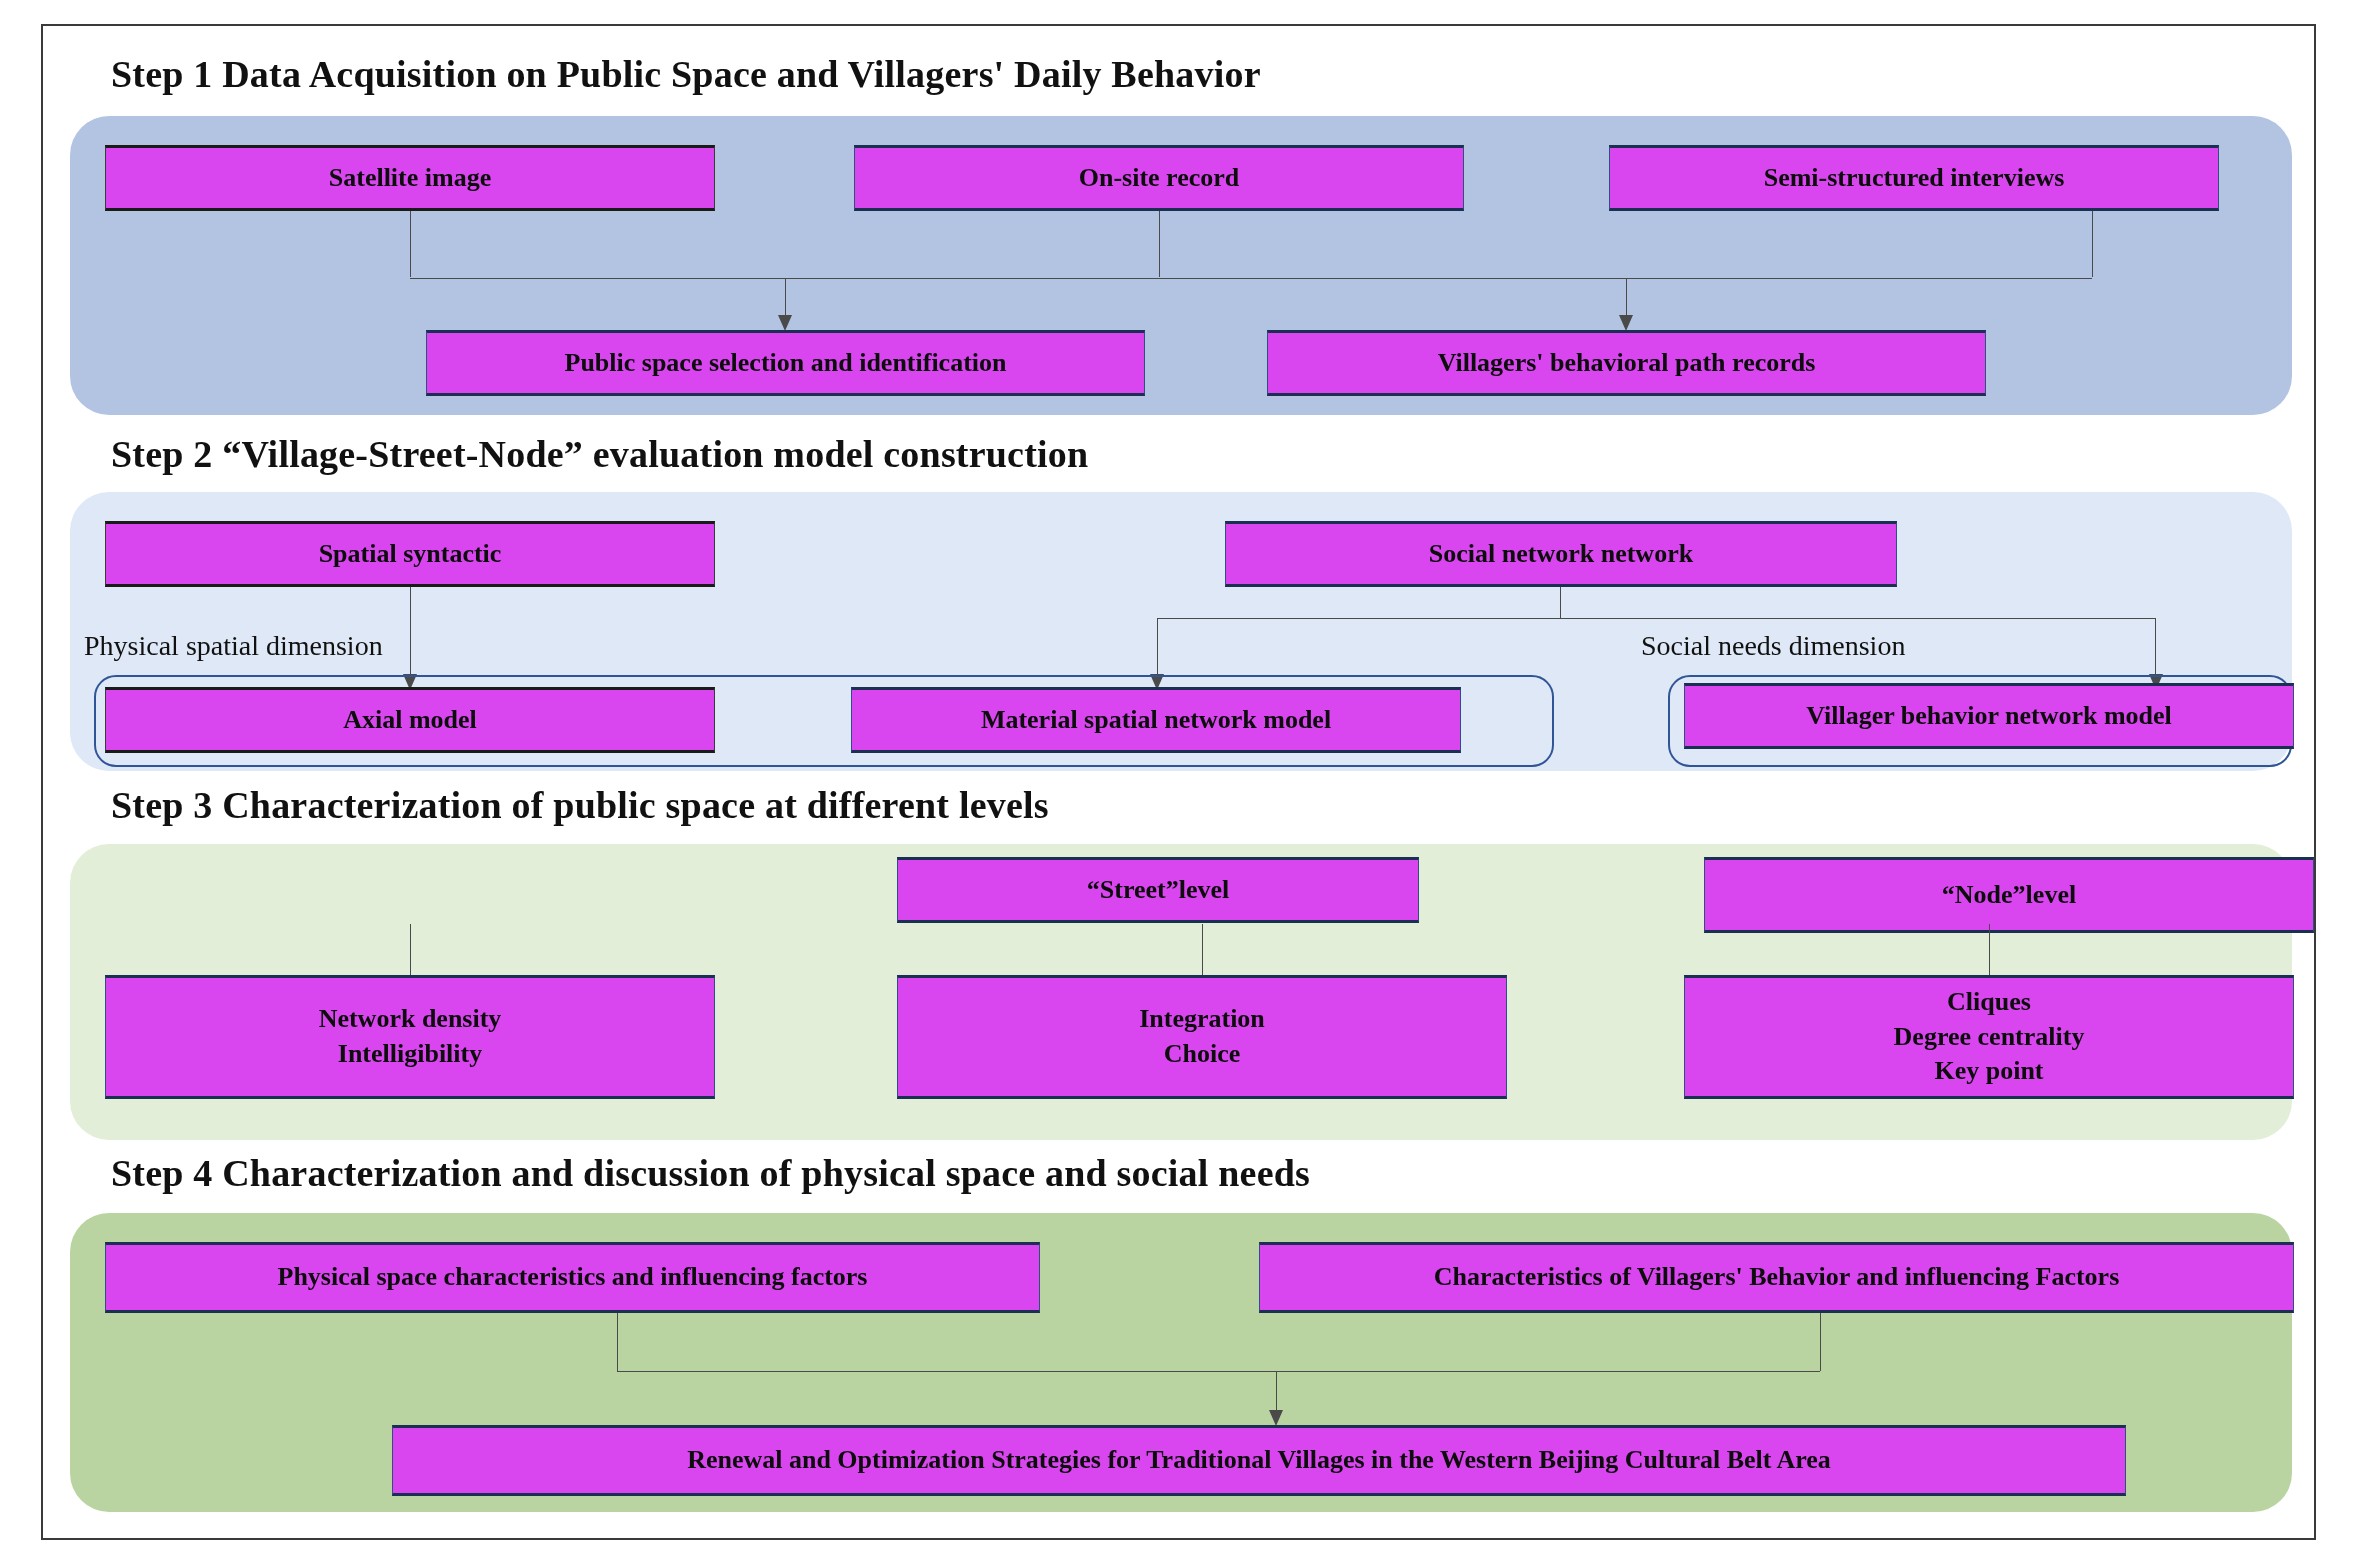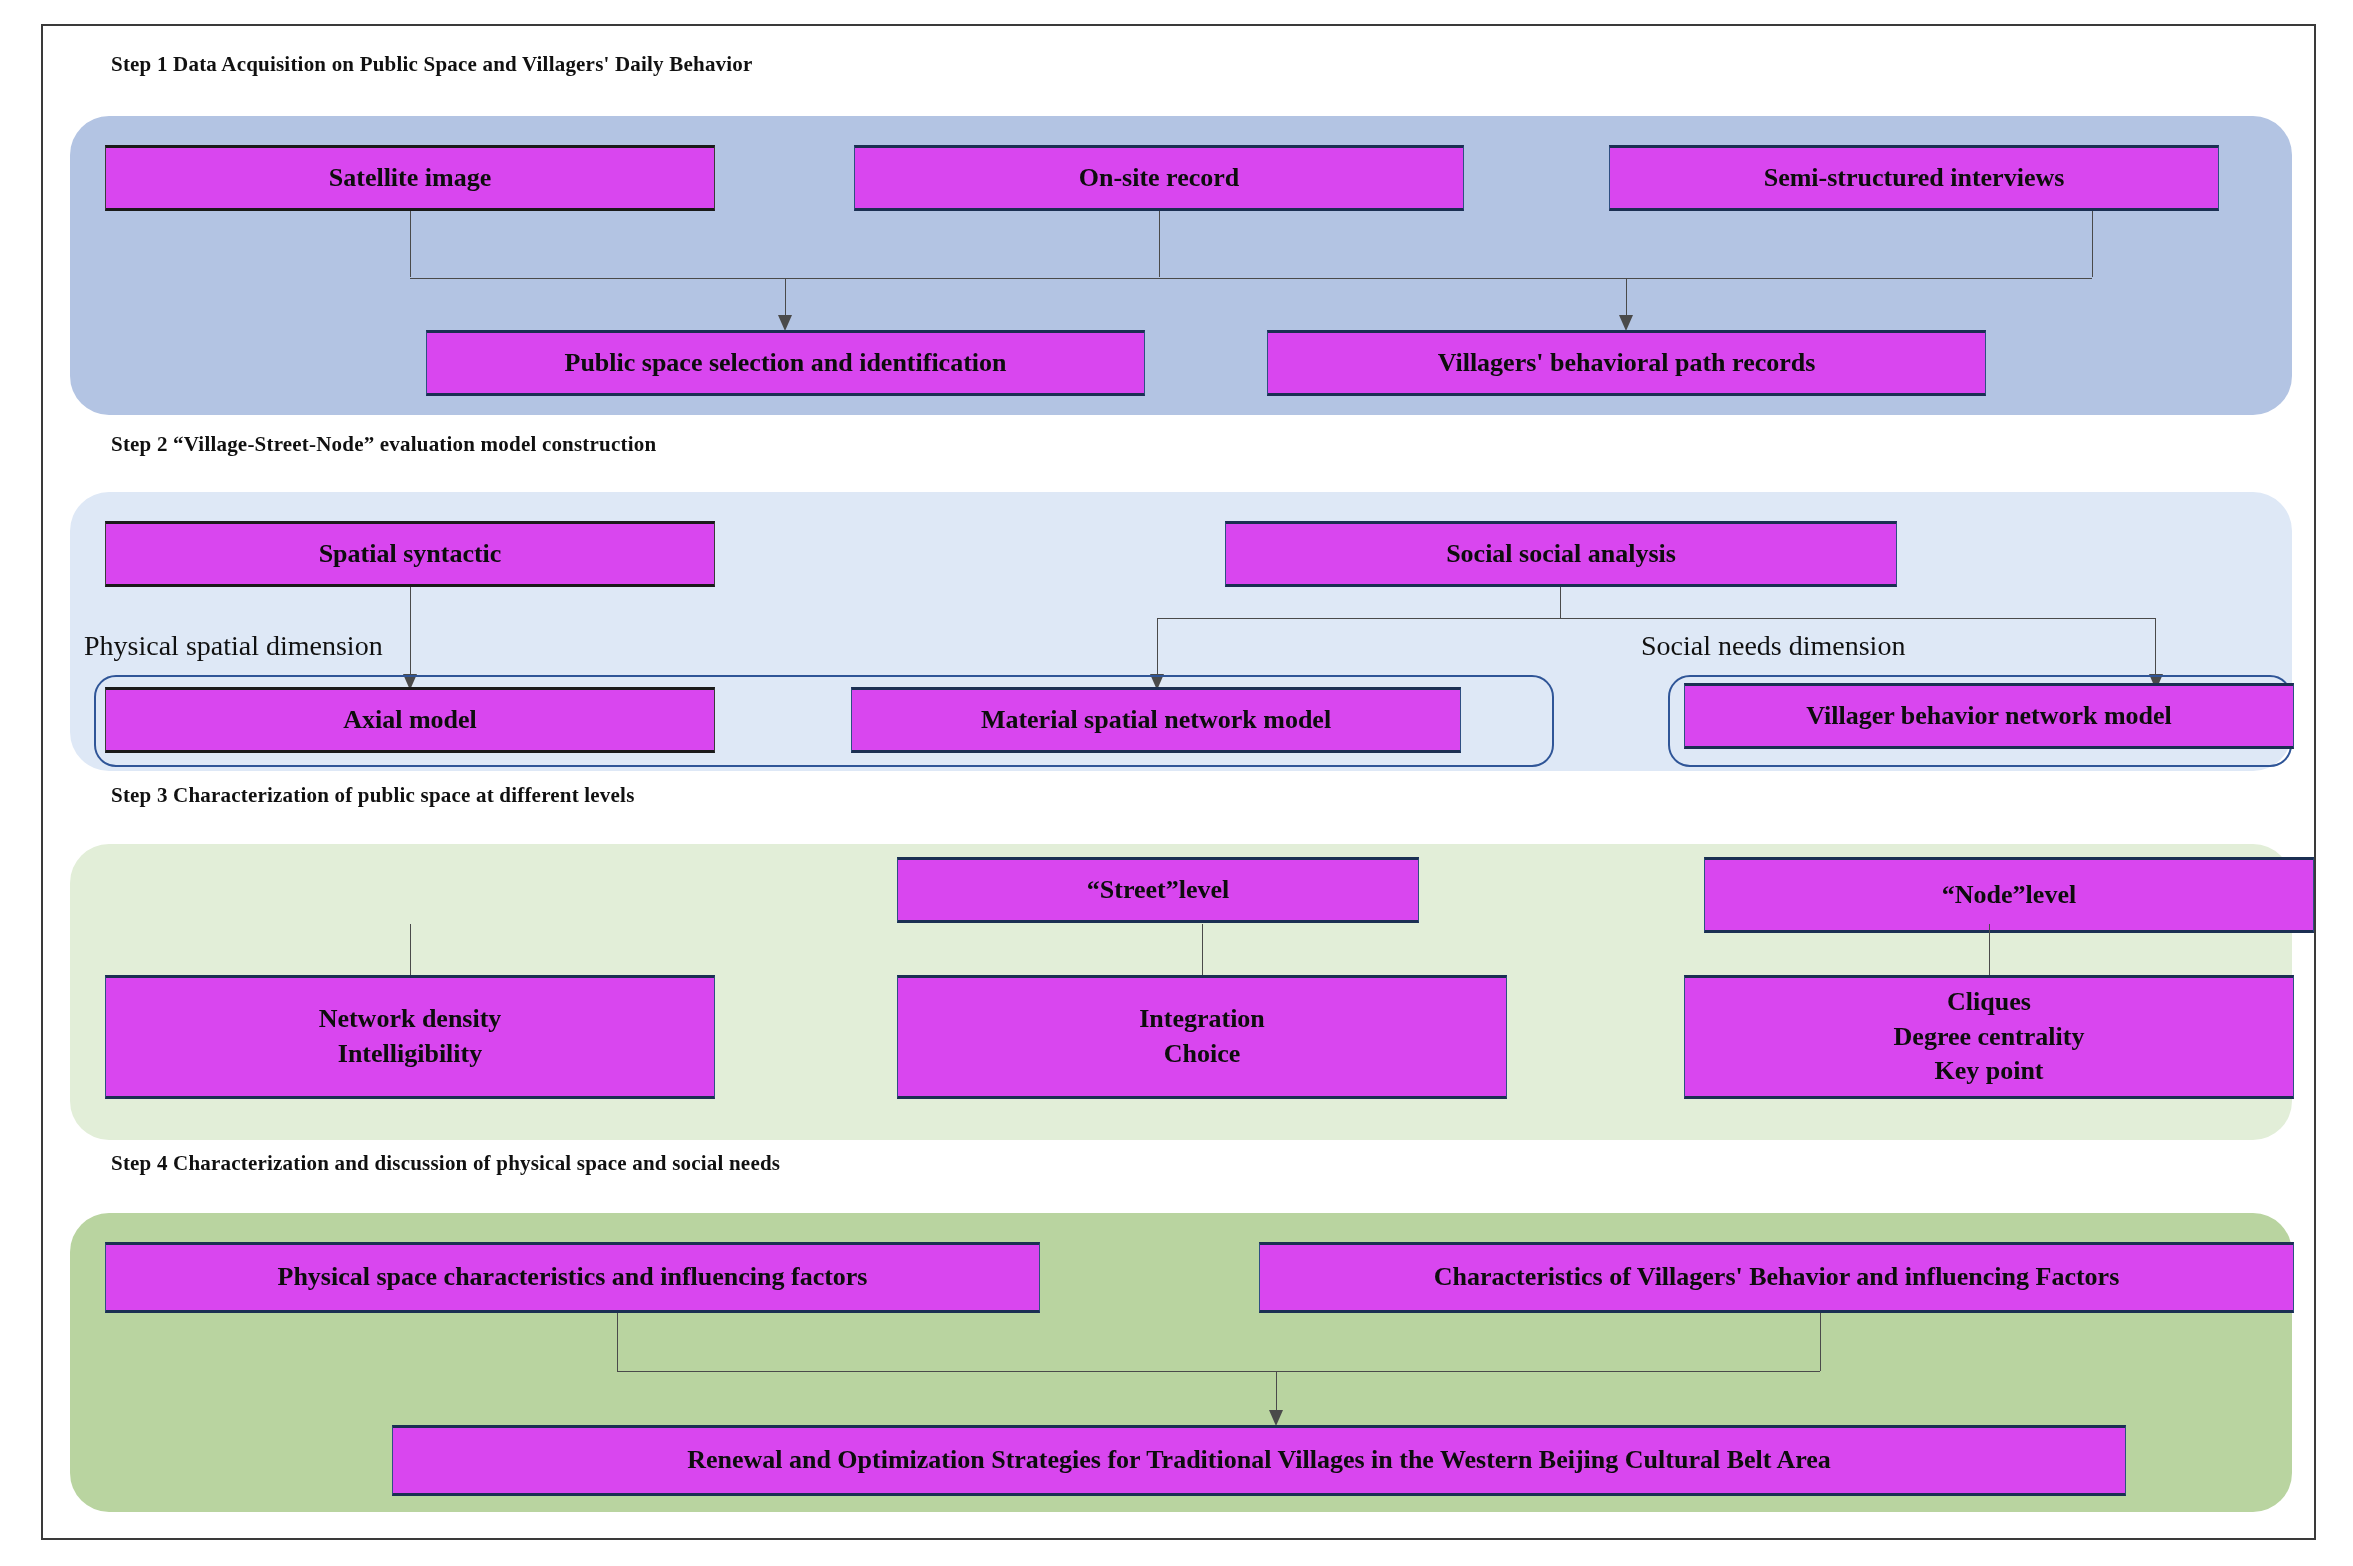--- a/index.html
+++ b/index.html
@@ -19,21 +19,21 @@
     width: 2275px;
     height: 1516px;
     border: 2.6px solid #3a3a3a;
     background: #ffffff;
   }
 
   
   .step-title {
     position: absolute;
     font-weight: bold;
-    font-size: 21px;
+    font-size: 38px;
     color: #111111;
     letter-spacing: 0.2px;
     white-space: nowrap;
     text-align: center;
   }
 
   
   .panel {
     position: absolute;
     border-radius: 39px;
@@ -132,21 +132,21 @@
   <div class="node" style="left:383px; top:304px; width:719px; height:66px;">Public space selection and identification</div>
 
   <div class="node" style="left:1224px; top:304px; width:719px; height:66px;">Villagers' behavioral path records</div>
 
   <div class="step-title" style="left:68px; top:406px;">Step 2 “Village-Street-Node” evaluation model construction</div>
 
   <div class="panel panel-step2" style="left:27px; top:466px; width:2222px; height:279px;"></div>
 
   <div class="node dark-edge" style="left:62px; top:495px; width:610px; height:66px;">Spatial syntactic</div>
 
-  <div class="node" style="left:1182px; top:495px; width:672px; height:66px;">Social social analysis</div>
+  <div class="node" style="left:1182px; top:495px; width:672px; height:66px;">Social network network</div>
 
   <div class="vline" style="left:367px; top:561px; height:92px;"></div>
   <div class="arrow-head" style="left:360px; top:648px;"></div>
 
   <div class="vline" style="left:1517px; top:561px; height:31px;"></div>
   <div class="hline" style="left:1114px; top:592px; width:999px;"></div>
   <div class="vline" style="left:1114px; top:592px; height:61px;"></div>
   <div class="arrow-head" style="left:1107px; top:648px;"></div>
   <div class="vline" style="left:2112px; top:592px; height:61px;"></div>
   <div class="arrow-head" style="left:2106px; top:648px;"></div>

